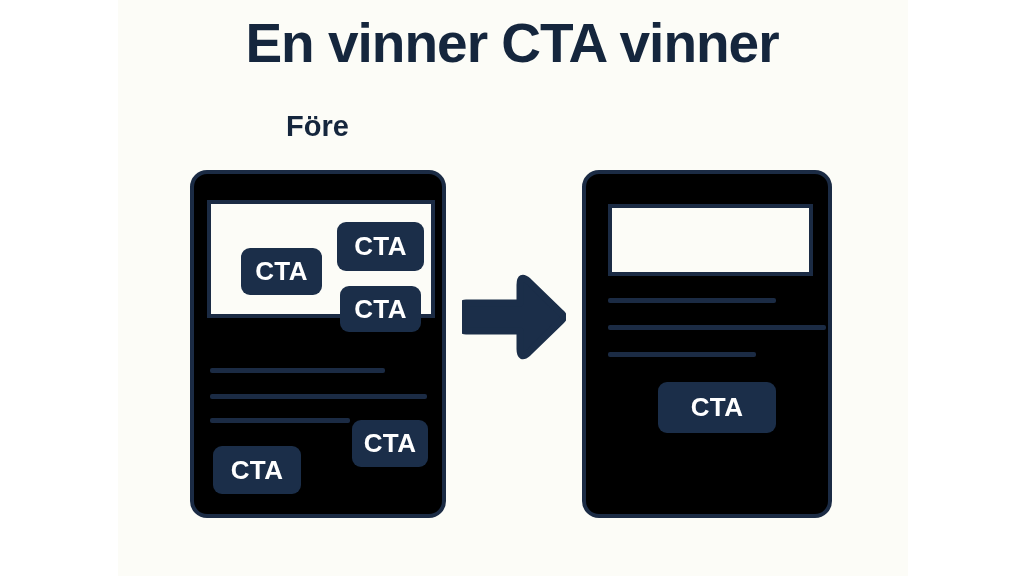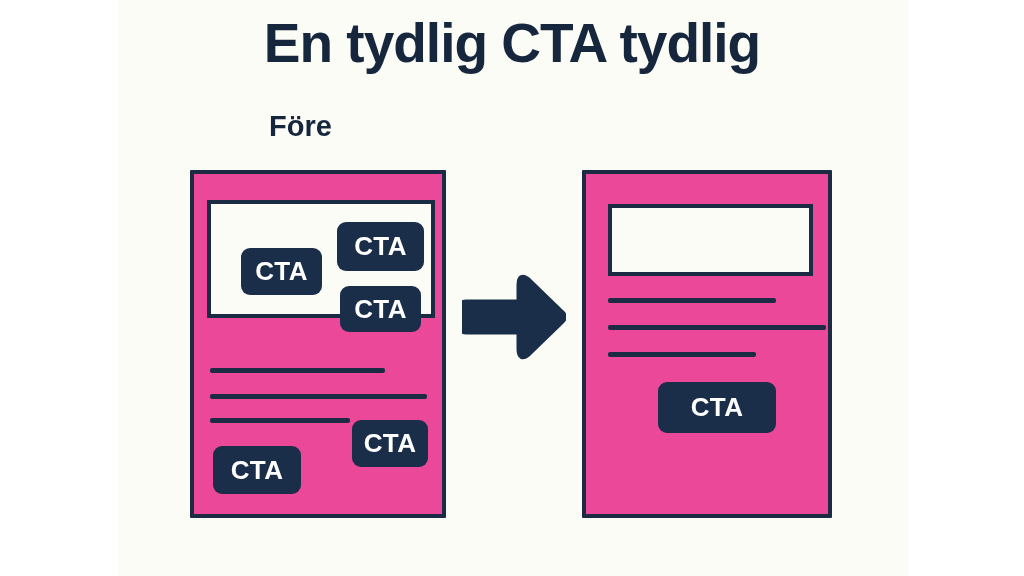--- a/index.html
+++ b/index.html
@@ -36,28 +36,28 @@
     color: #15263d;
     line-height: 1.15;
   }
   .col-label {
     position: absolute;
     font-size: 29px;
     font-weight: 700;
     color: #15263d;
     text-align: center;
   }
-  #label-fore { left: 198px; top: 110px; width: 205px; }
+  #label-fore { left: 215px; top: 110px; width: 205px; }
   #label-efter { left: 615px; top: 110px; width: 205px; }
 
   .panel {
     position: absolute;
     border: 4px solid #1b2b44;
-    border-radius: 1px;
-    background: #ec4899;
+    border-radius: 17px;
+    background: #000000;
     box-sizing: border-box;
   }
   #panel-before { left: 190px; top: 170px; width: 256px; height: 348px; }
   #panel-after  { left: 582px; top: 170px; width: 250px; height: 348px; }
 
   .inner-box {
     position: absolute;
     border: 4px solid #1b2b44;
     background: #fcfcf7;
     box-sizing: border-box;
@@ -98,21 +98,21 @@
   }
   .arrow-wrap svg { display: block; width: 100%; height: 100%; }
 </style>
 </head>
 <body>
 
 <div id="screenshot">
 
   <div class="canvas-bg"></div>
 
-  <div class="title">En tydlig CTA tydlig</div>
+  <div class="title">En vinner CTA vinner</div>
 
   <div class="col-label" id="label-fore">Före</div>
 
 
   <div class="panel" id="panel-before">
 
     <div class="inner-box" id="before-inner-box">
       <div class="cta" style="left:30px; top:44px; width:81px; height:47px;">CTA</div>
       <div class="cta" style="left:126px; top:18px; width:87px; height:49px;">CTA</div>
       <div class="cta" style="left:129px; top:82px; width:81px; height:46px;">CTA</div>

